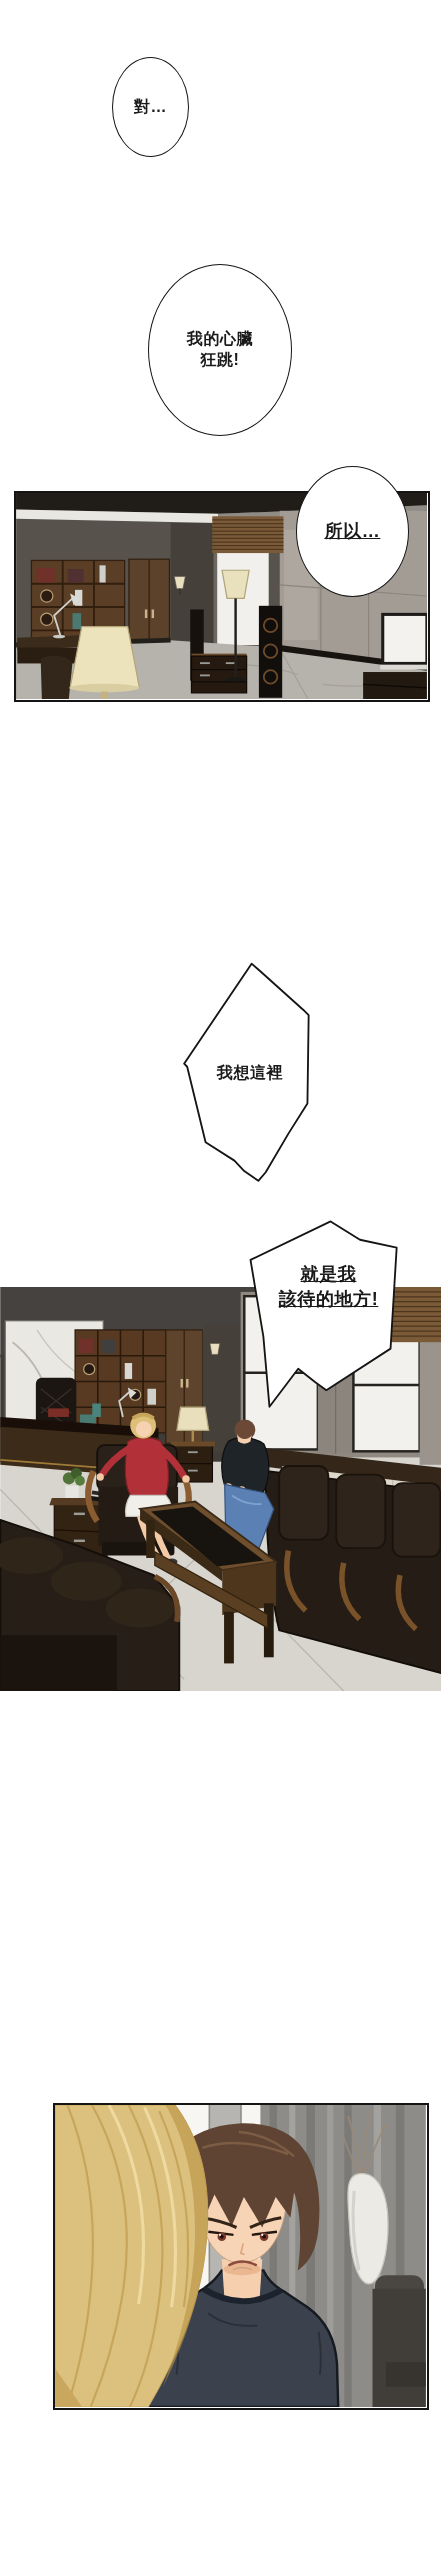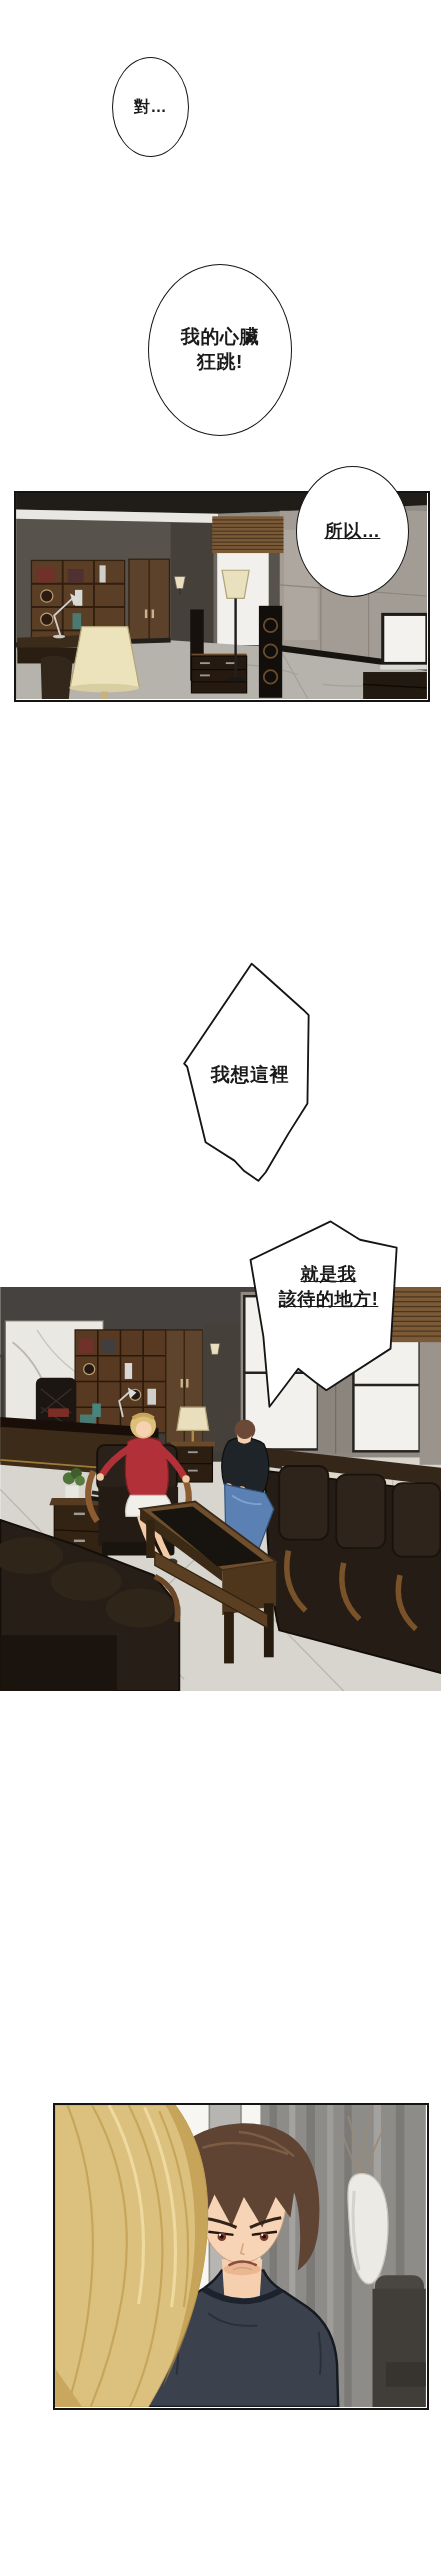--- a/index.html
+++ b/index.html
@@ -7,21 +7,21 @@
               font-family:"Liberation Sans","DejaVu Sans",sans-serif;}
   .panel{position:absolute;background:#fff;border:2.5px solid #141414;box-sizing:border-box;z-index:1;}
   .panel svg{display:block;}
   .panel-noborder{position:absolute;z-index:1;}
   .bubble-ellipse{position:absolute;background:#ffffff;border:1.8px solid #151515;border-radius:50%;
                   display:flex;align-items:center;justify-content:center;text-align:center;z-index:3;}
   .bubble-poly{position:absolute;z-index:3;}
   .bubble-poly svg{display:block;position:absolute;left:0;top:0;}
   .bubble-text{position:relative;color:#1a1a1a;font-weight:600;letter-spacing:0.6px;line-height:1.3;
                font-family:"Liberation Sans","DejaVu Sans",sans-serif;white-space:nowrap;}
-  .t26{font-size:16px;} .t28{font-size:19px;} .t29{font-size:18px;text-decoration:underline;}
+  .t26{font-size:16px;} .t28{font-size:16px;} .t29{font-size:18px;text-decoration:underline;}
   .poly-label{position:absolute;text-align:center;z-index:4;}
 </style>
 </head>
 <body>
 
 <div id="comic-page">
 
   <div class="bubble-ellipse" style="left:112px;top:57px;width:75px;height:98px;">
     <div class="bubble-text t26">對…</div>
   </div>

